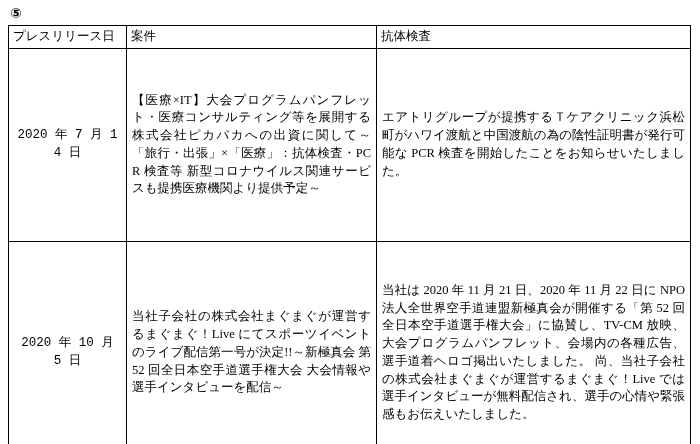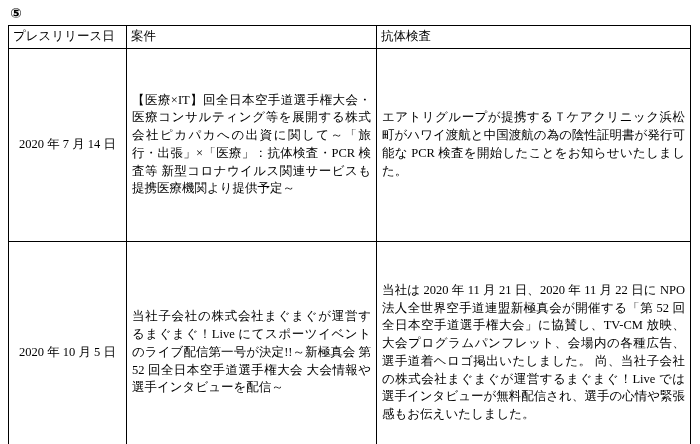--- a/index.html
+++ b/index.html
@@ -54,20 +54,21 @@
     font-weight: normal;
     padding: 2px 4px;
   }
   .col-date { width: 118px; }
   .col-case { width: 250px; }
   .col-status { width: 314px; }
 
   td.date-cell {
     text-align: center;
     vertical-align: middle;
+    font-family: Liberation Mono, monospace;
   }
   td.case-cell {
     text-align: justify;
     text-justify: inter-ideograph;
     vertical-align: middle;
   }
   td.status-cell {
     text-align: justify;
     text-justify: inter-ideograph;
     vertical-align: middle;
@@ -94,21 +95,21 @@
     <thead>
       <tr>
         <th>プレスリリース日</th>
         <th>案件</th>
         <th>抗体検査</th>
       </tr>
     </thead>
     <tbody>
       <tr class="row-1">
         <td class="date-cell">2020 年 7 月 14 日</td>
-        <td class="case-cell">【医療×IT】回全日本空手道選手権大会・医療コンサルティング等を展開する株式会社ピカパカへの出資に関して～「旅行・出張」×「医療」：抗体検査・PCR 検査等 新型コロナウイルス関連サービスも提携医療機関より提供予定～</td>
+        <td class="case-cell">【医療×IT】大会プログラムパンフレット・医療コンサルティング等を展開する株式会社ピカパカへの出資に関して～「旅行・出張」×「医療」：抗体検査・PCR 検査等 新型コロナウイルス関連サービスも提携医療機関より提供予定～</td>
         <td class="status-cell">エアトリグループが提携するＴケアクリニック浜松町がハワイ渡航と中国渡航の為の陰性証明書が発行可能な PCR 検査を開始したことをお知らせいたしました。</td>
       </tr>
       <tr class="row-2">
         <td class="date-cell">2020 年 10 月 5 日</td>
         <td class="case-cell">当社子会社の株式会社まぐまぐが運営するまぐまぐ！Live にてスポーツイベントのライブ配信第一号が決定!!～新極真会 第 52 回全日本空手道選手権大会 大会情報や選手インタビューを配信～</td>
         <td class="status-cell">当社は 2020 年 11 月 21 日、2020 年 11 月 22 日に NPO 法人全世界空手道連盟新極真会が開催する「第 52 回全日本空手道選手権大会」に協賛し、TV-CM 放映、大会プログラムパンフレット、会場内の各種広告、選手道着ヘロゴ掲出いたしました。
 尚、当社子会社の株式会社まぐまぐが運営するまぐまぐ！Live では選手インタビューが無料配信され、選手の心情や緊張感もお伝えいたしました。</td>
       </tr>
     </tbody>
   </table>

